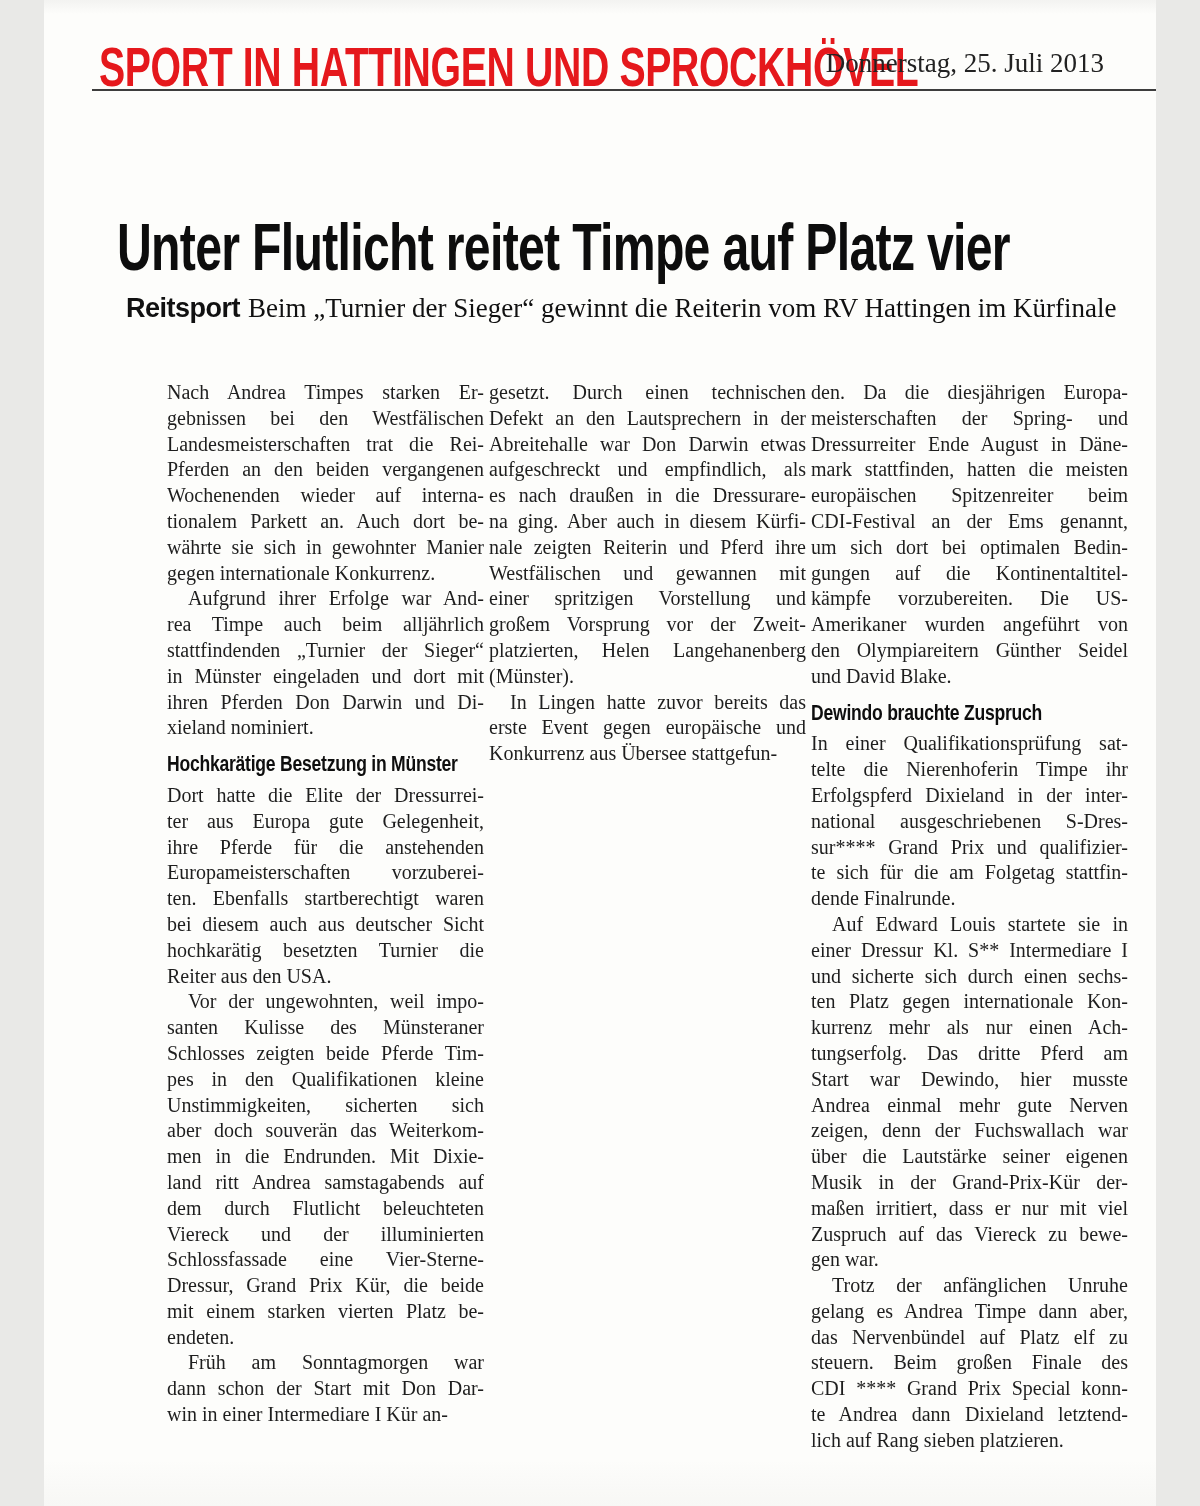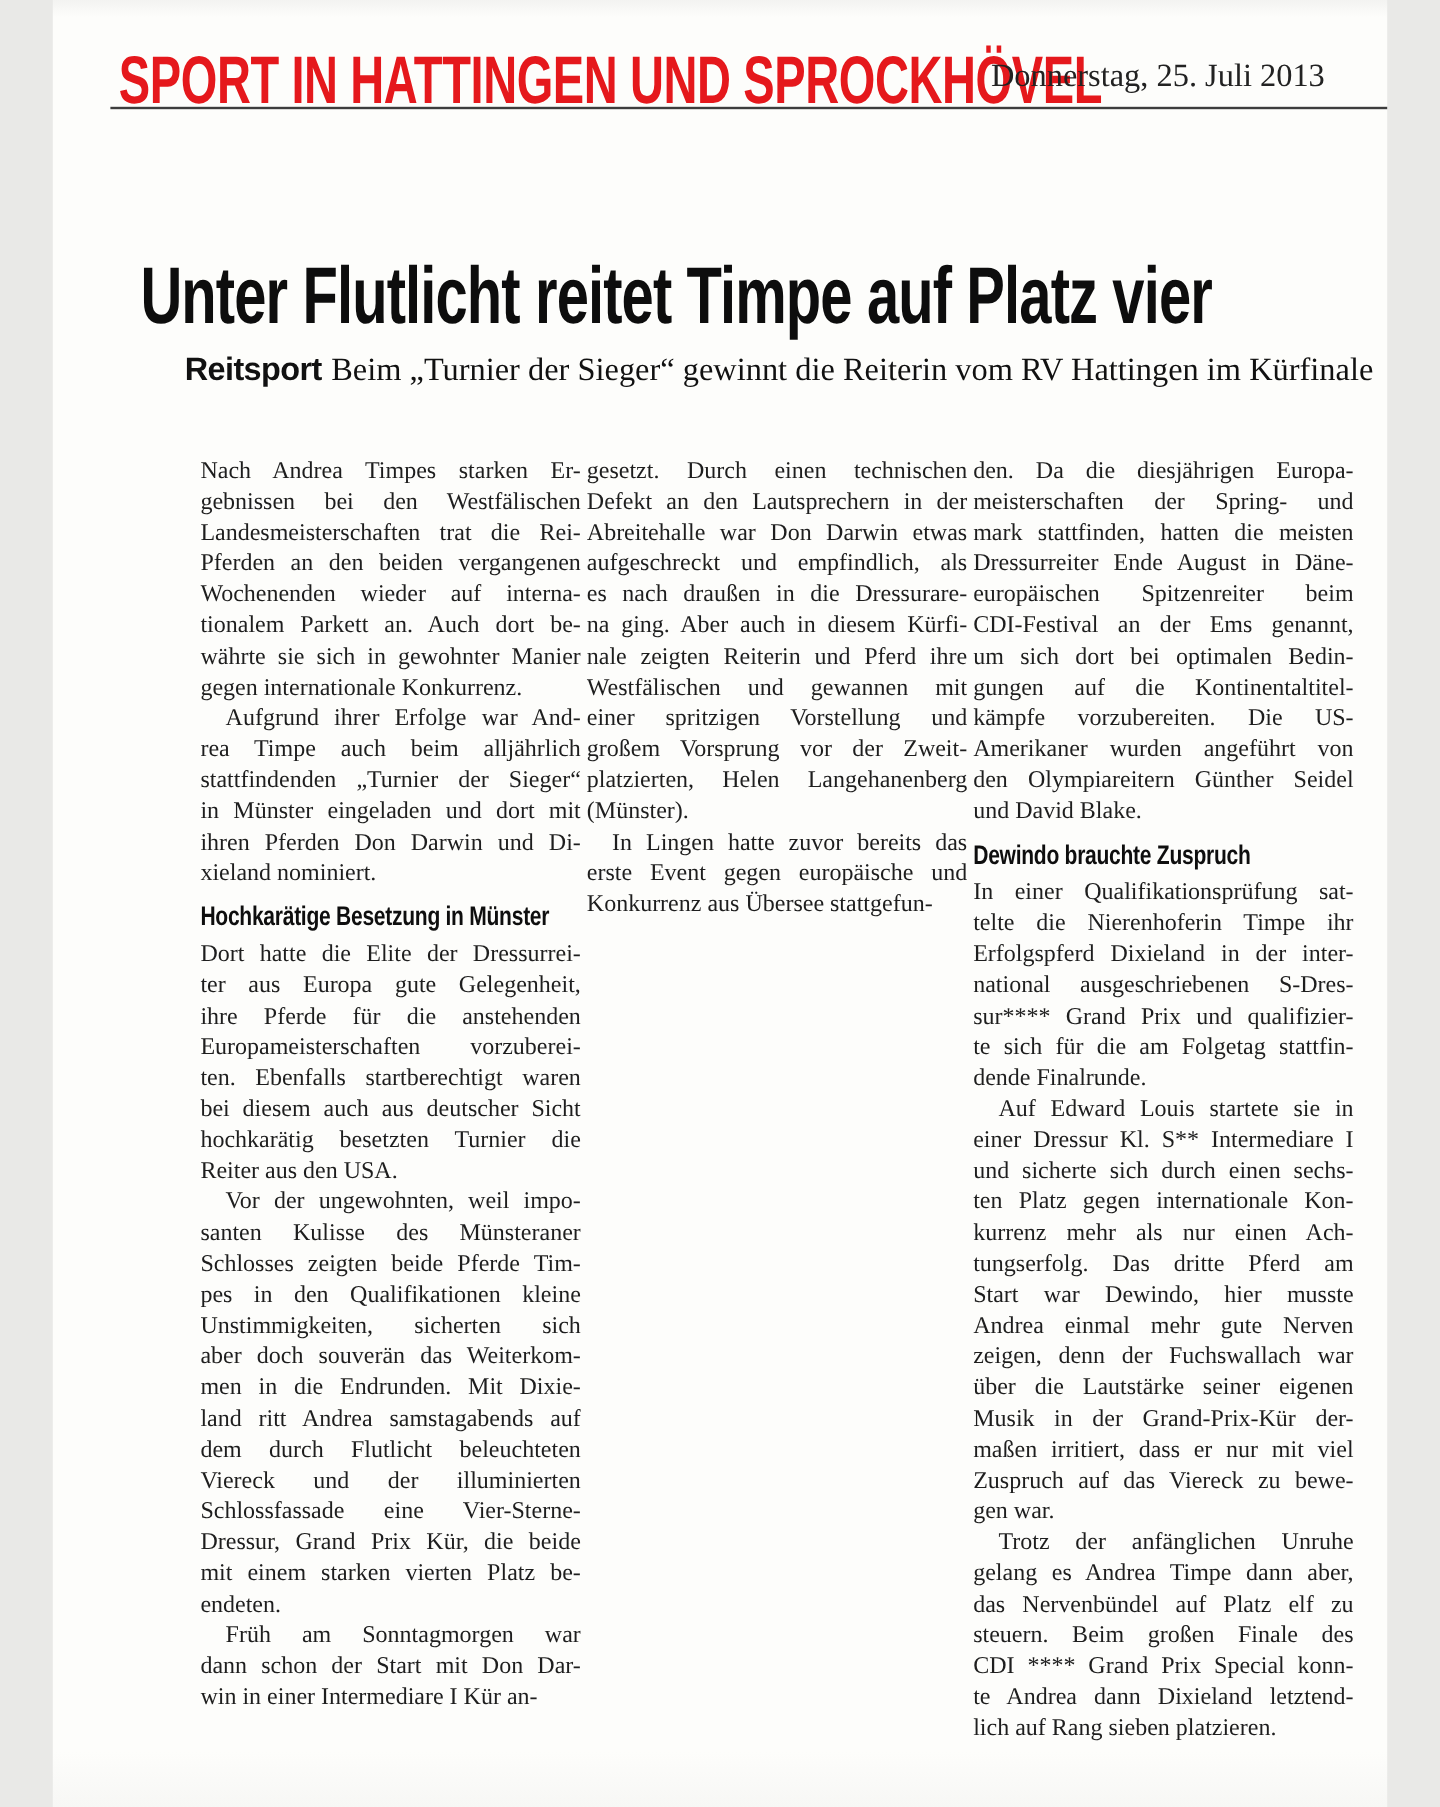--- a/index.html
+++ b/index.html
@@ -61,21 +61,20 @@
     white-space: nowrap;
     font-size: 27px;
     font-family: "Liberation Serif", serif;
     color: #111;
   }
   .subheadline .lead {
     font-family: "Liberation Sans", sans-serif;
     font-weight: bold;
     letter-spacing: -0.5px;
     margin-right: 8px;
-    margin-left: 28px;
   }
   .columns {
     position: absolute;
     top: 380px;
     left: 123px;
     width: 986px;
     display: flex;
     gap: 5px;
   }
   .col {
@@ -198,22 +197,22 @@
         <div class="para">
           <div class="line indent">In Lingen hatte zuvor bereits das</div>
           <div class="line">erste Event gegen europäische und</div>
           <div class="line last">Konkurrenz aus Übersee stattgefun-</div>
         </div>
       </div>
       <div class="col">
         <div class="para">
           <div class="line">den. Da die diesjährigen Europa-</div>
           <div class="line">meisterschaften der Spring- und</div>
+          <div class="line">Dressurreiter Ende August in Däne-</div>
           <div class="line">mark stattfinden, hatten die meisten</div>
-          <div class="line">Dressurreiter Ende August in Däne-</div>
           <div class="line">europäischen Spitzenreiter beim</div>
           <div class="line">CDI-Festival an der Ems genannt,</div>
           <div class="line">um sich dort bei optimalen Bedin-</div>
           <div class="line">gungen auf die Kontinentaltitel-</div>
           <div class="line">kämpfe vorzubereiten. Die US-</div>
           <div class="line">Amerikaner wurden angeführt von</div>
           <div class="line">den Olympiareitern Günther Seidel</div>
           <div class="line last">und David Blake.</div>
         </div>
         <h3 class="subheading"><span>Dewindo brauchte Zuspruch</span></h3>

